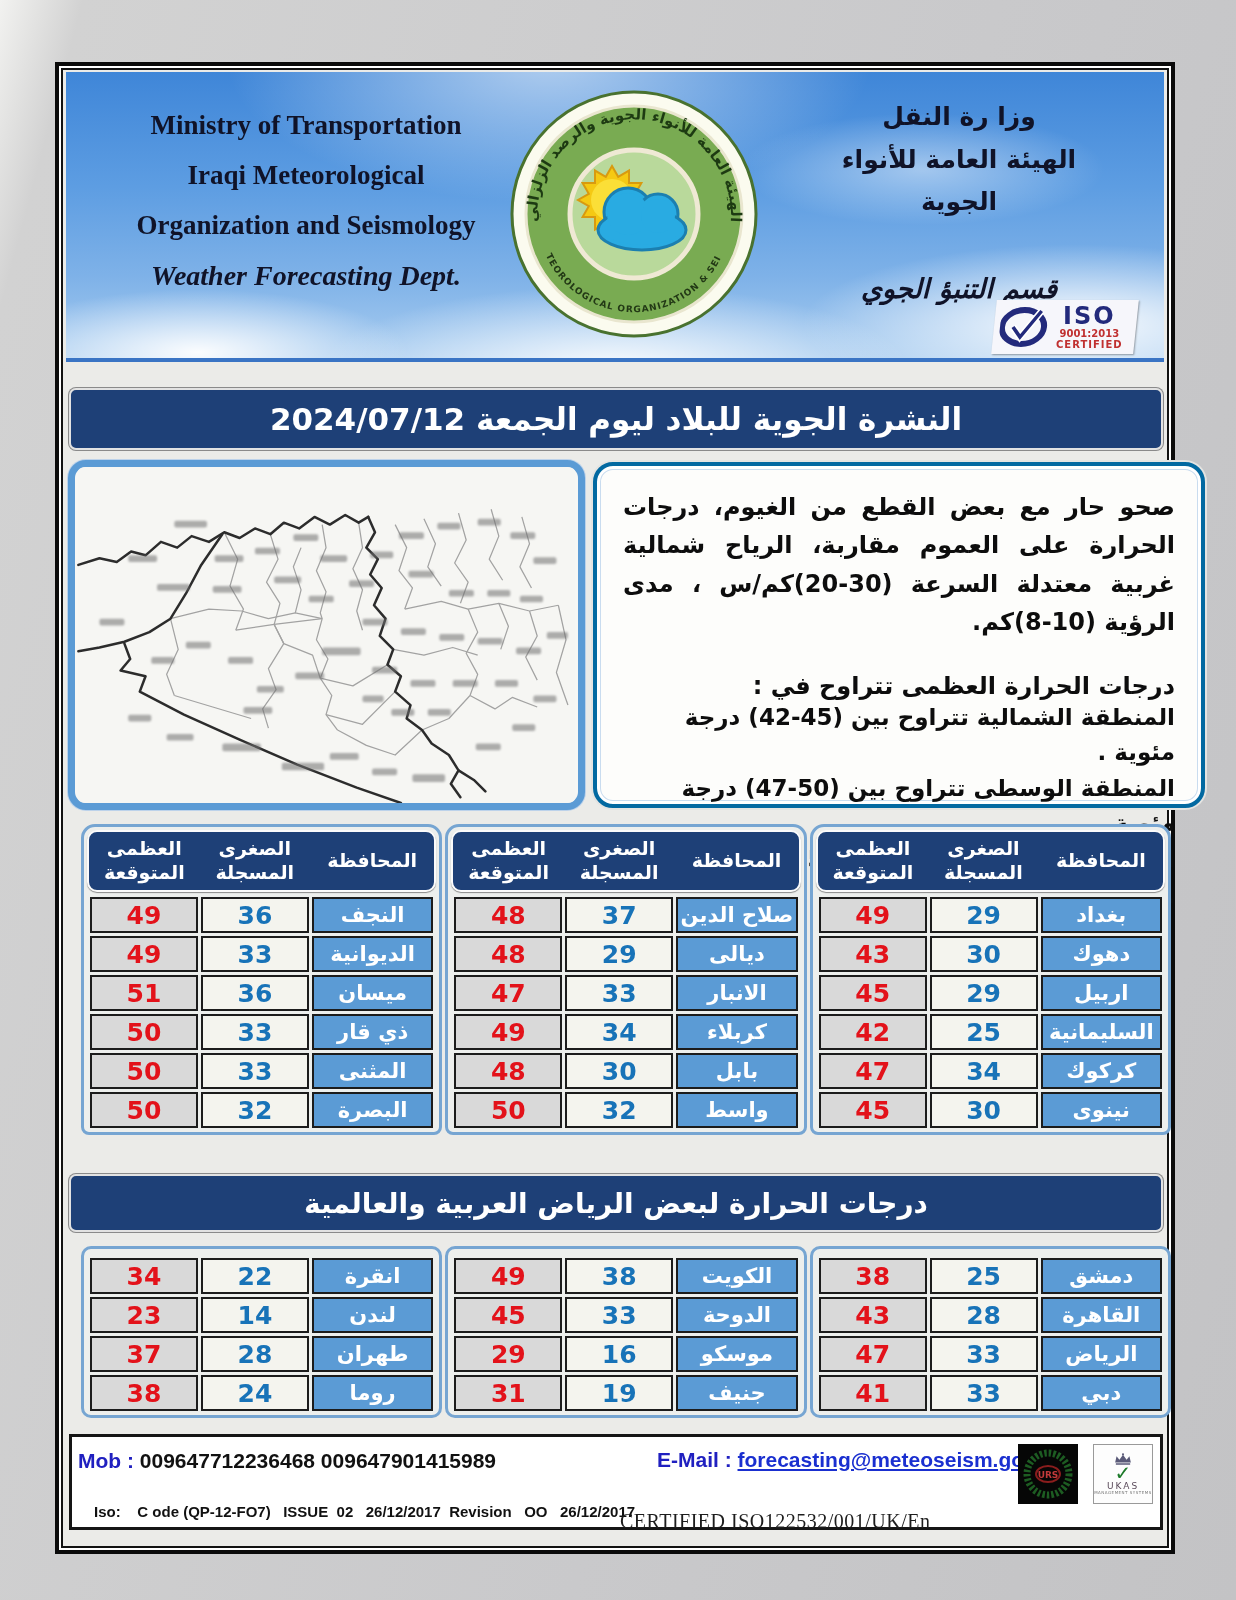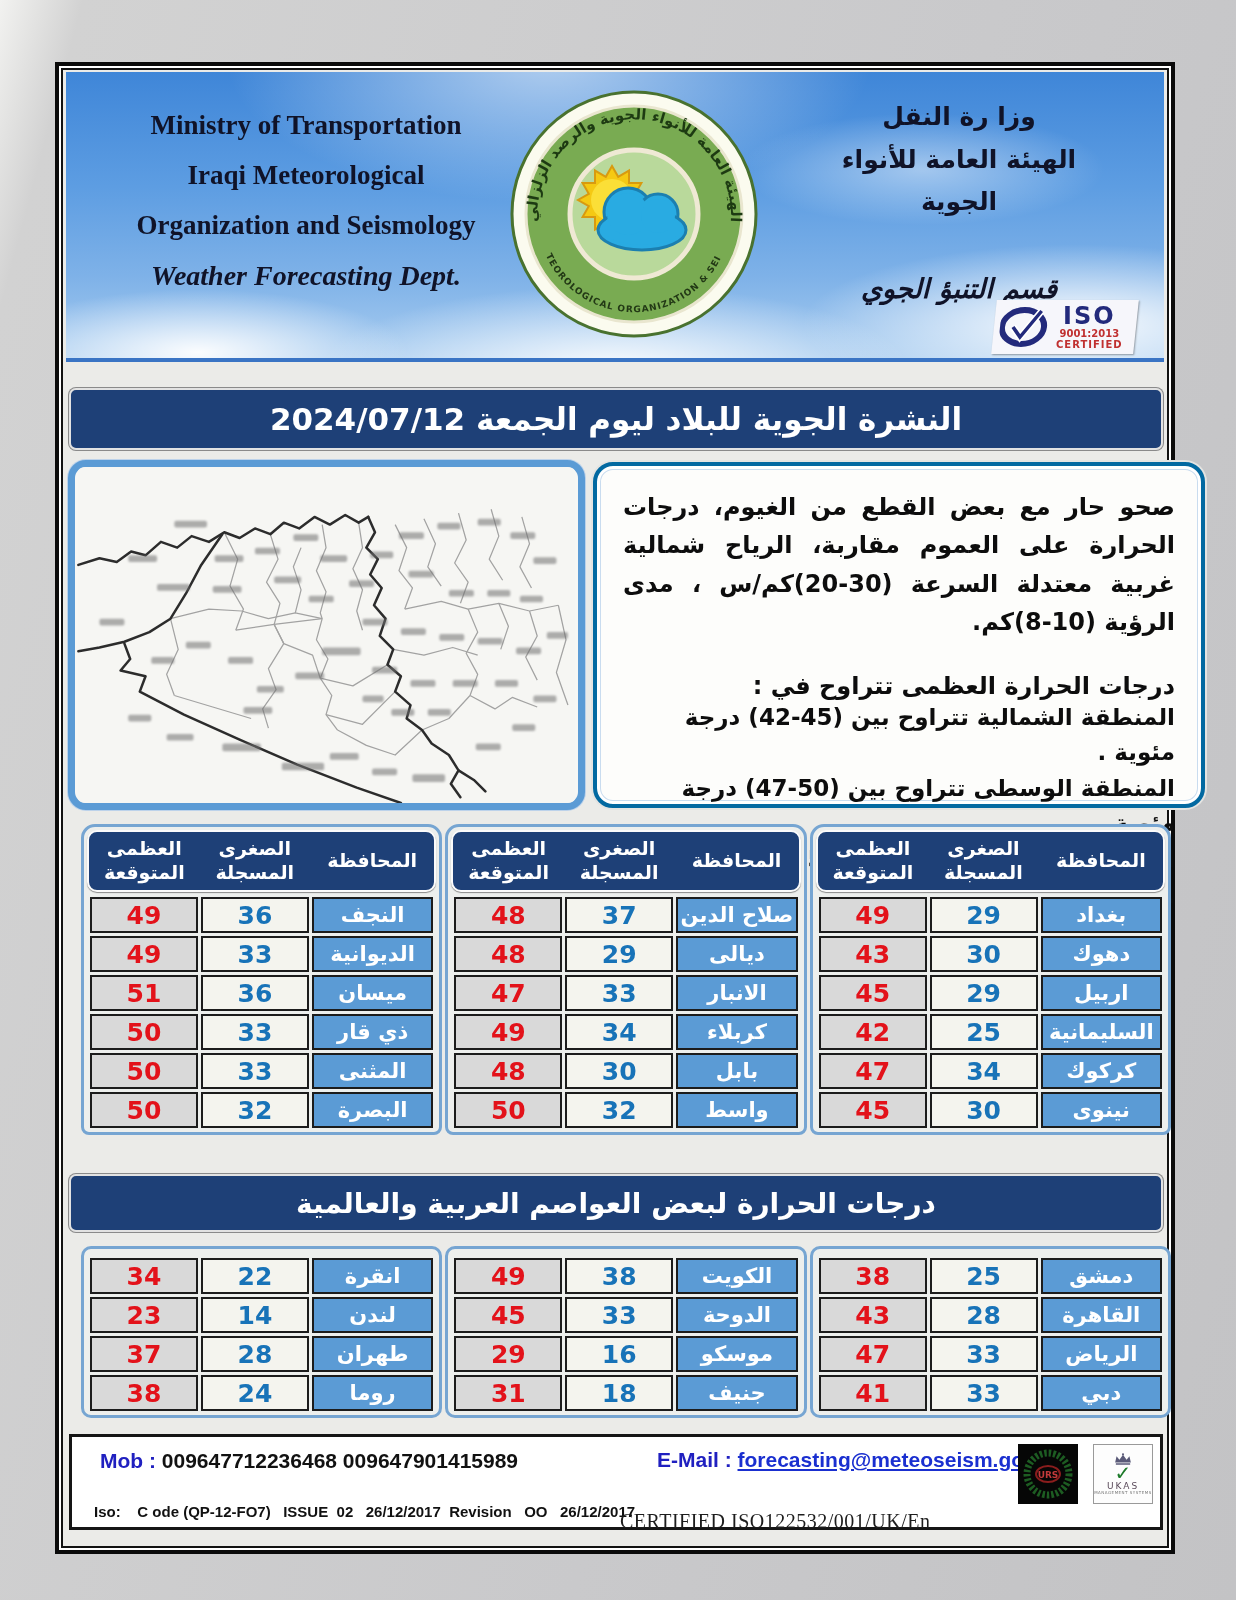--- a/index.html
+++ b/index.html
@@ -98,21 +98,21 @@
   }
   td.gov { background:#5b9bd5; color:#fff; font-size:21px; width:36%; }
   td.min { background:#f4f4ee; color:#1873b8; font-size:25px; width:32%; }
   td.max { background:#d9d9d9; color:#e3121a; font-size:25px; width:32%; }
   .panel.cap-panel { border-radius:10px; padding-top:6px; }
   
   .footer {
     position:absolute; left:10px; top:1368px; width:1094px; height:96px;
     background:#ffffff; border:3px solid #151515;
   }
-  .mob-line { position:absolute; left:28px; top:12px; font-family:"Liberation Sans",sans-serif; font-weight:700; font-size:21px; color:#111; }
+  .mob-line { position:absolute; left:6px; top:12px; font-family:"Liberation Sans",sans-serif; font-weight:700; font-size:21px; color:#111; }
   .mob-label { color:#2020c0; }
   .email-line { position:absolute; left:585px; top:11px; font-family:"Liberation Sans",sans-serif; font-weight:700; font-size:21px; }
   .email-label { color:#2020c0; }
   .email-link { color:#1a2fd0; text-decoration:underline; }
   .iso-line { position:absolute; left:22px; bottom:7px; font-family:"Liberation Sans",sans-serif; font-weight:700; font-size:15px; color:#111; white-space:pre; }
   .certified-line { position:absolute; left:548px; bottom:-6px; font-family:"Liberation Serif",serif; font-size:20px; color:#1d1d1d; letter-spacing:.5px; background:transparent; }
   .logos { position:absolute; right:7px; top:7px; display:flex; gap:15px; }
   .urs-logo { width:60px; height:60px; background:#060606; display:flex; align-items:center; justify-content:center; }
   .ukas-logo {
     width:60px; height:60px; background:#fdfdfd; border:1px solid #9a9a9a;
@@ -452,21 +452,21 @@
   <tr>
     <td class="gov">البصرة</td>
     <td class="min">32</td>
     <td class="max">50</td>
   </tr>
 </tbody>
       </table>
     </div>
   </div>
 
-  <div class="banner capitals">درجات الحرارة لبعض العواصم العربية والعالمية</div>
+  <div class="banner capitals">درجات الحرارة لبعض الرياض العربية والعالمية</div>
 
   <div class="tables-row cap">
     <div class="panel cap-panel">
       <table class="temps">
         <tbody>
   <tr>
     <td class="gov">دمشق</td>
     <td class="min">25</td>
     <td class="max">38</td>
   </tr>
@@ -507,21 +507,21 @@
   </tr>
 
   <tr>
     <td class="gov">موسكو</td>
     <td class="min">16</td>
     <td class="max">29</td>
   </tr>
 
   <tr>
     <td class="gov">جنيف</td>
-    <td class="min">18</td>
+    <td class="min">19</td>
     <td class="max">31</td>
   </tr>
 </tbody>
       </table>
     </div>
     <div class="panel cap-panel">
       <table class="temps">
         <tbody>
   <tr>
     <td class="gov">انقرة</td>

